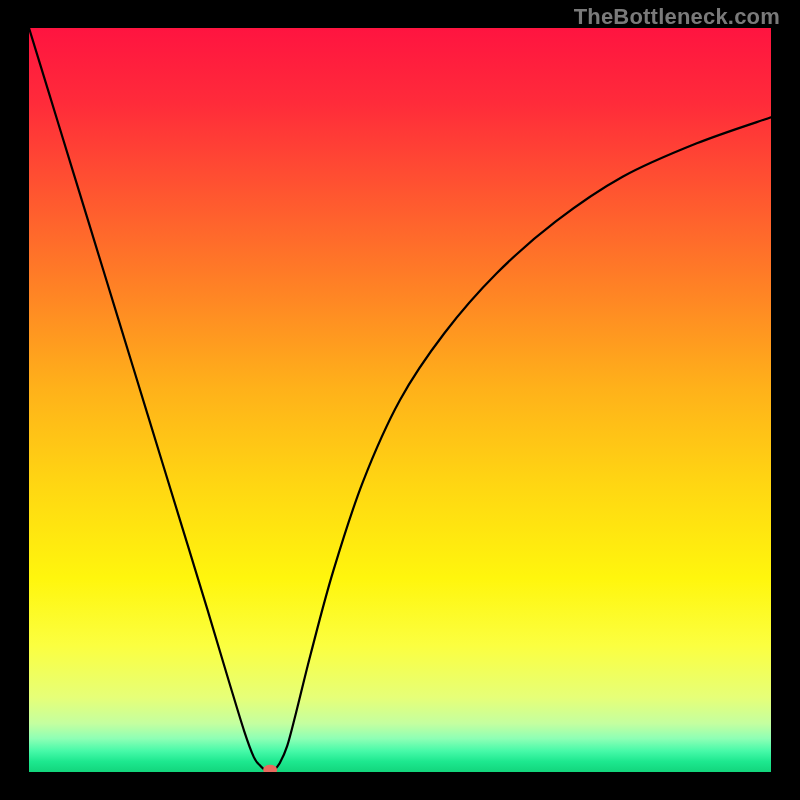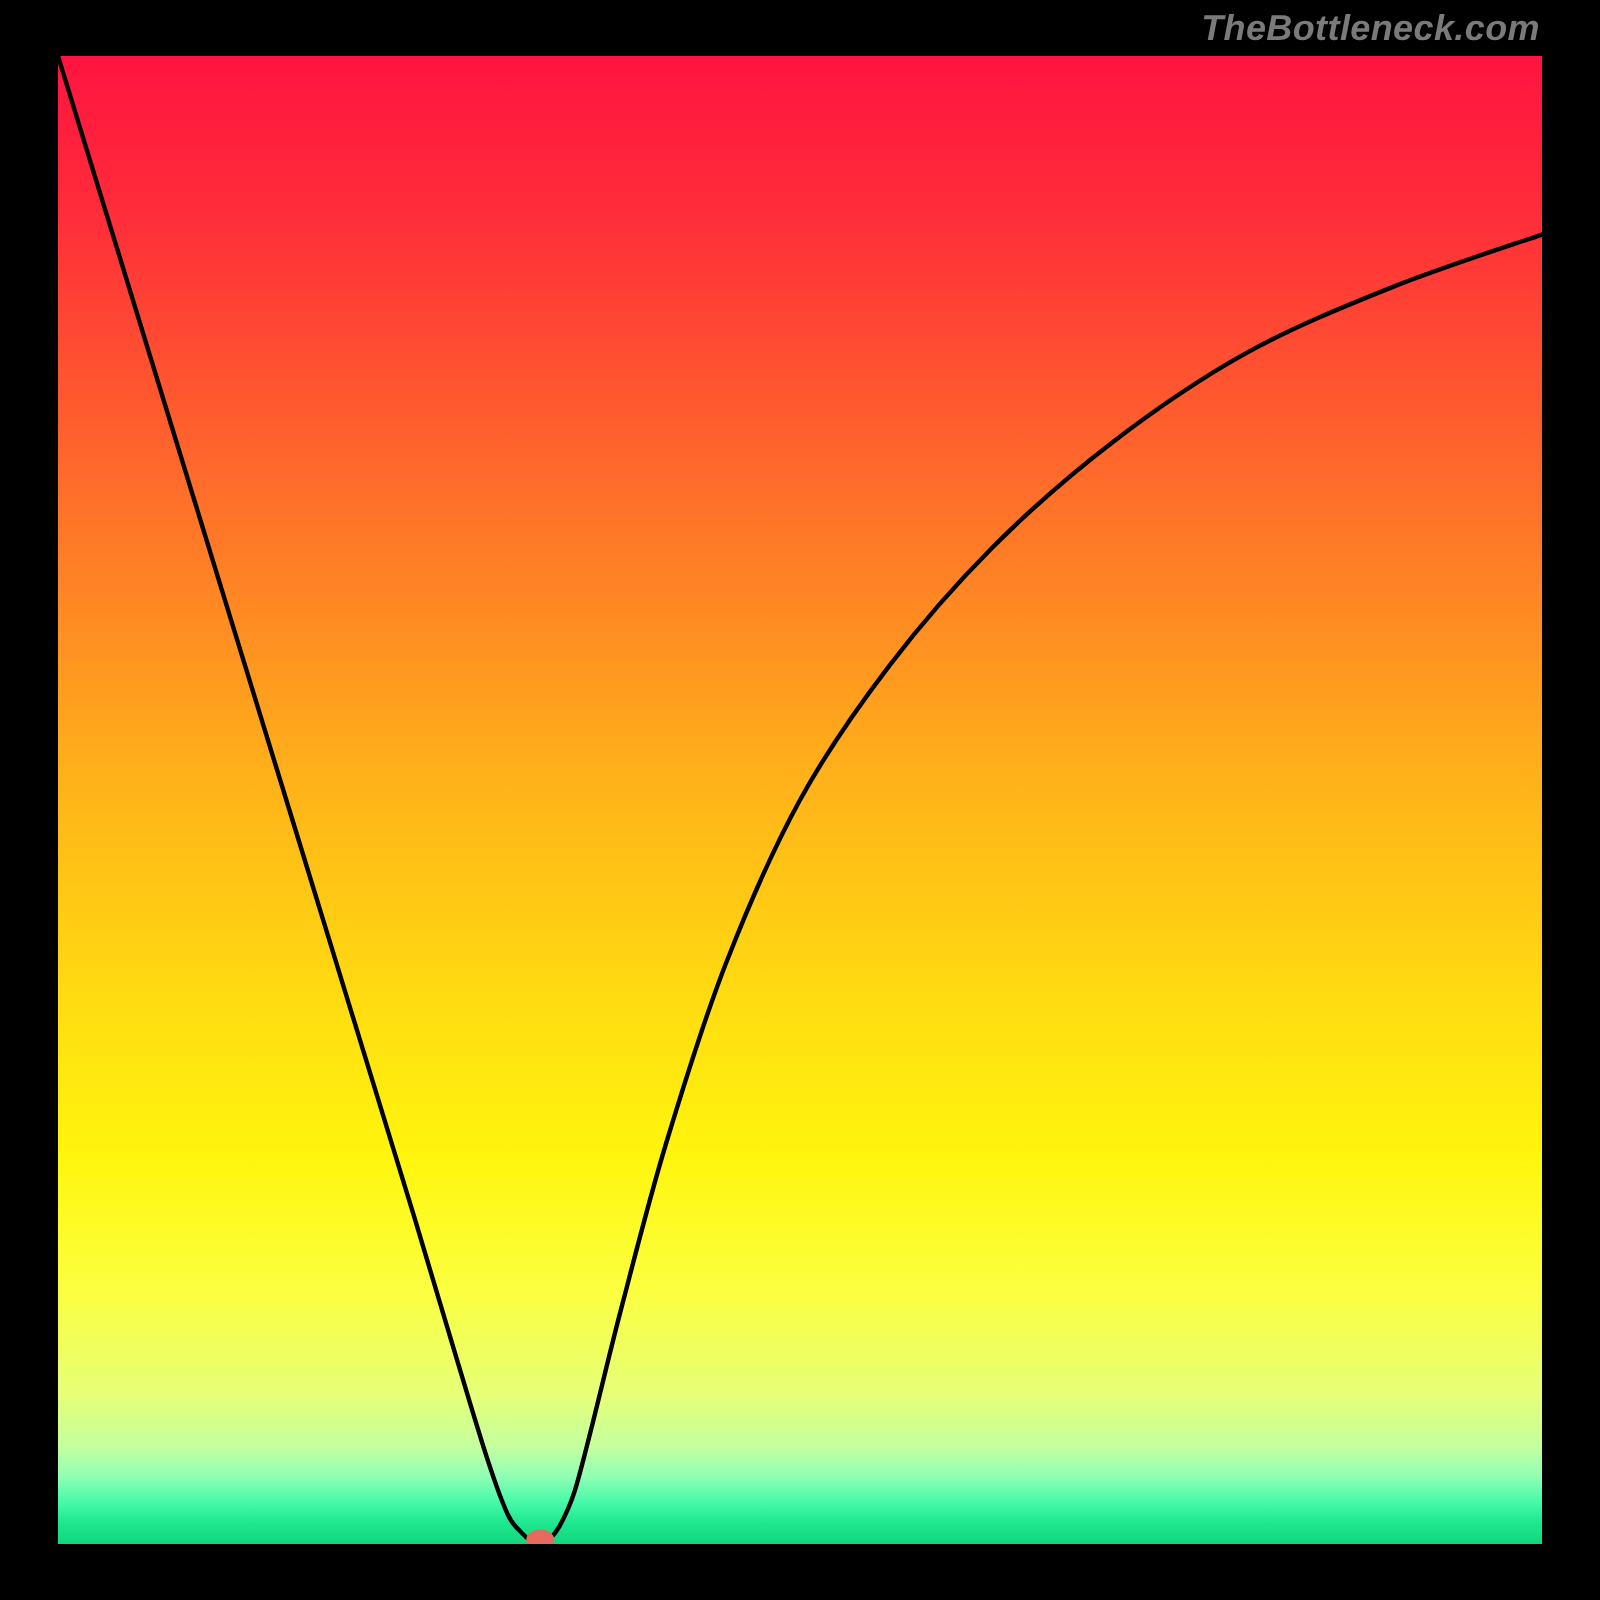--- a/index.html
+++ b/index.html
@@ -20,26 +20,25 @@
   .plot {
     position: absolute;
     left: 29px;
     top: 28px;
     width: 742px;
     height: 744px;
   }
   .watermark {
     position: absolute;
     top: 4px;
-    right: 30px;
+    right: 20px;
     color: #7a7a7a;
-    font-size: 18px;
+    font-size: 22px;
     font-weight: 600;
     letter-spacing: 0.2px;
-    font-style: italic;
   }
 </style>
 </head>
 <body>
 
 <div class="frame">
   <svg class="plot" viewBox="0 0 742 744" preserveAspectRatio="none">
     <defs>
       <linearGradient id="bg-grad" x1="0" y1="0" x2="0" y2="1">
           <stop offset="0.00%" stop-color="#ff1440"></stop>

